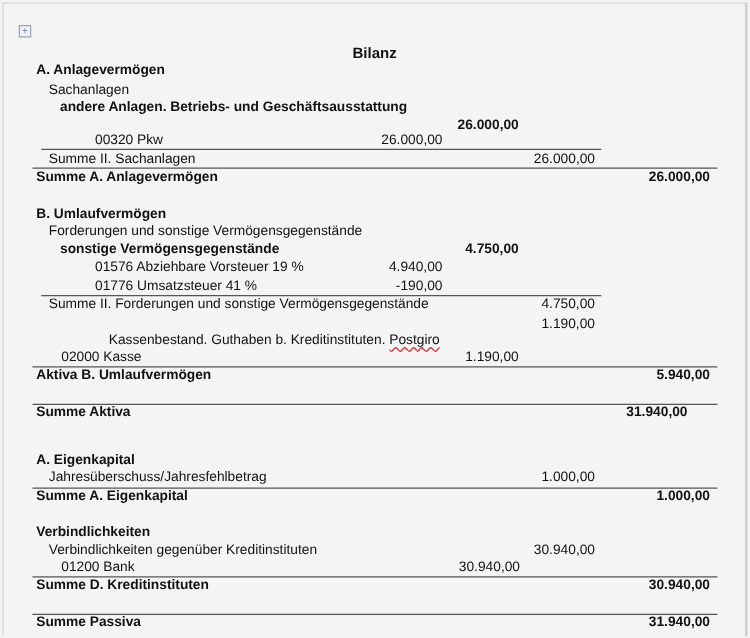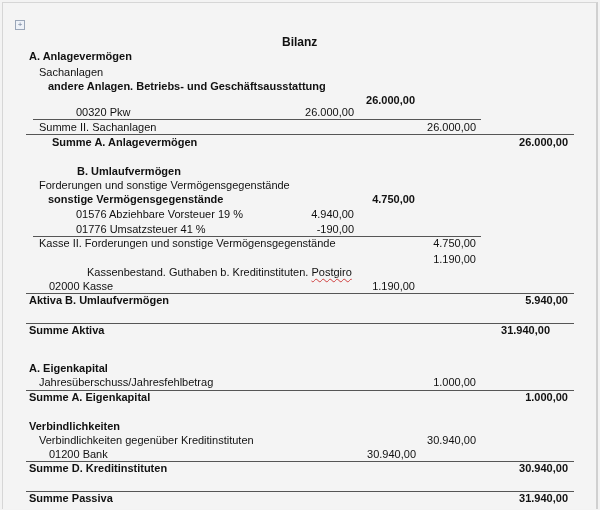--- a/index.html
+++ b/index.html
@@ -39,33 +39,33 @@
 <div class="t b" style="left:29px;top:50px;">A. Anlagevermögen</div>
 <div class="t" style="left:39px;top:66px;">Sachanlagen</div>
 <div class="t b" style="left:48px;top:80px;">andere Anlagen. Betriebs- und Geschäftsausstattung</div>
 <div class="t b r" style="left:340px;top:94px;width:75px;">26.000,00</div>
 <div class="t" style="left:76px;top:106px;">00320 Pkw</div>
 <div class="t r" style="left:280px;top:106px;width:74px;">26.000,00</div>
 <div class="line" style="left:33px;top:119px;width:448px;"></div>
 <div class="t" style="left:39px;top:121px;">Summe II. Sachanlagen</div>
 <div class="t r" style="left:400px;top:121px;width:76px;">26.000,00</div>
 <div class="line" style="left:26px;top:134px;width:548px;"></div>
-<div class="t b" style="left:29px;top:136px;margin-left:23px;">Summe A. Anlagevermögen</div>
+<div class="t b" style="left:29px;top:136px;">Summe A. Anlagevermögen</div>
 <div class="t b r" style="left:490px;top:136px;width:78px;">26.000,00</div>
 
-<div class="t b" style="left:29px;top:165px;margin-left:48px;">B. Umlaufvermögen</div>
+<div class="t b" style="left:29px;top:165px;">B. Umlaufvermögen</div>
 <div class="t" style="left:39px;top:179px;">Forderungen und sonstige Vermögensgegenstände</div>
 <div class="t b" style="left:48px;top:193px;">sonstige Vermögensgegenstände</div>
 <div class="t b r" style="left:340px;top:193px;width:75px;">4.750,00</div>
 <div class="t" style="left:76px;top:208px;">01576 Abziehbare Vorsteuer 19 %</div>
 <div class="t r" style="left:280px;top:208px;width:74px;">4.940,00</div>
 <div class="t" style="left:76px;top:223px;">01776 Umsatzsteuer 41 %</div>
 <div class="t r" style="left:280px;top:223px;width:74px;">-190,00</div>
 <div class="line" style="left:33px;top:236px;width:448px;"></div>
-<div class="t" style="left:39px;top:237px;">Kasse II. Forderungen und sonstige Vermögensgegenstände</div>
+<div class="t" style="left:39px;top:237px;">Summe II. Forderungen und sonstige Vermögensgegenstände</div>
 <div class="t r" style="left:400px;top:237px;width:76px;">4.750,00</div>
 <div class="t r" style="left:400px;top:253px;width:76px;">1.190,00</div>
 <div class="t" style="left:39px;top:266px;margin-left:48px;"><span>Kassenbestand. Guthaben b. Kreditinstituten. </span><span class="sp">Postgiro</span></div>
 <div class="t" style="left:49px;top:280px;">02000 Kasse</div>
 <div class="t r" style="left:340px;top:280px;width:75px;">1.190,00</div>
 <div class="line" style="left:26px;top:293px;width:548px;"></div>
 <div class="t b" style="left:29px;top:294px;">Aktiva B. Umlaufvermögen</div>
 <div class="t b r" style="left:490px;top:294px;width:78px;">5.940,00</div>
 <div class="line" style="left:26px;top:323px;width:548px;"></div>
 <div class="t b" style="left:29px;top:324px;">Summe Aktiva</div>

